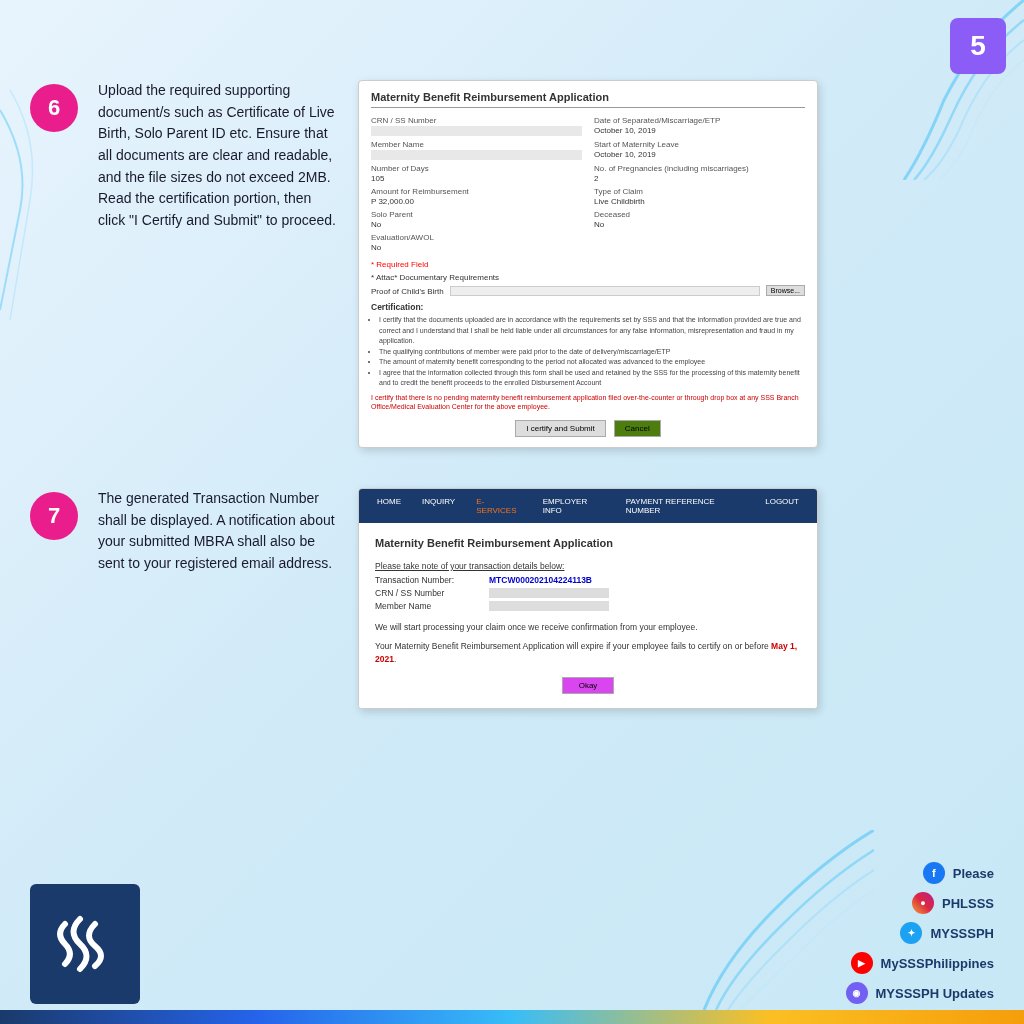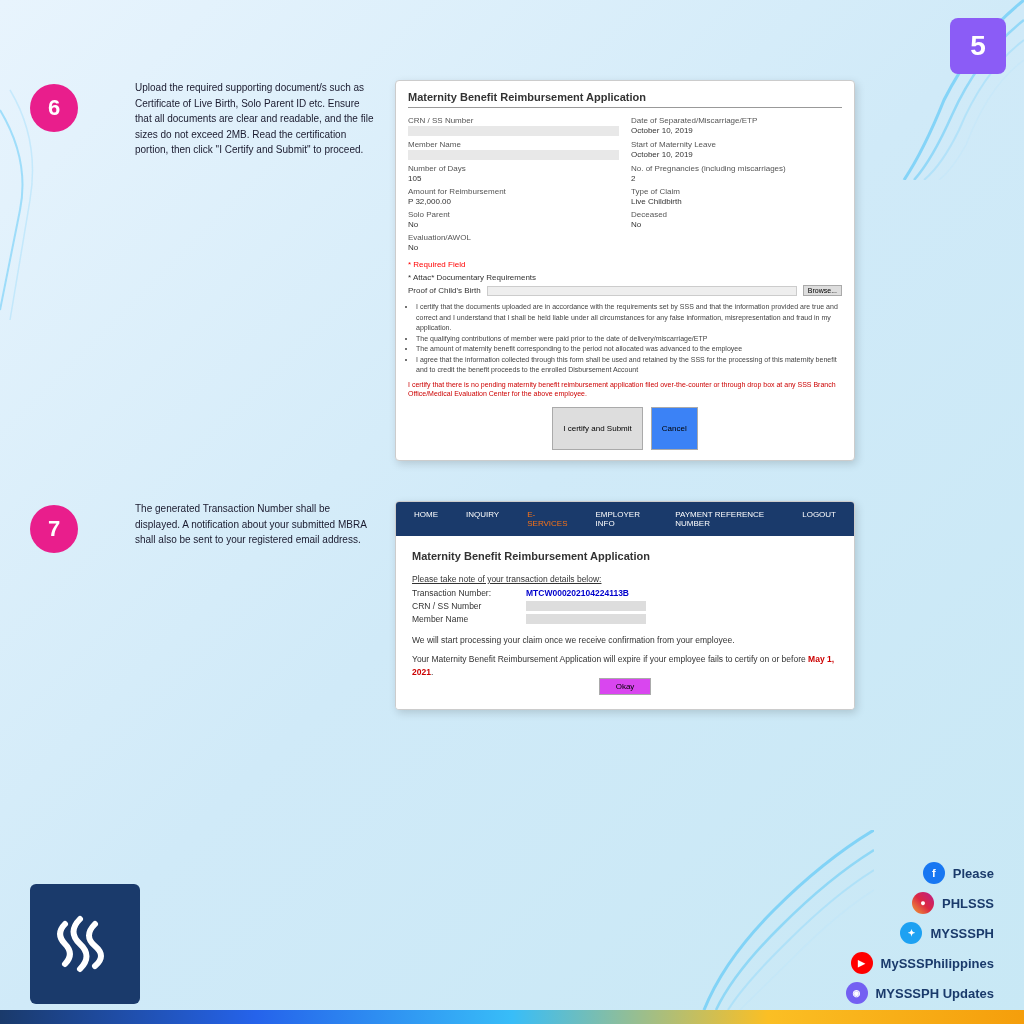--- a/index.html
+++ b/index.html
@@ -70,24 +70,23 @@
       color: white;
       margin-top: 4px;
     }
     .circle-6 { background: #e91e8c; }
     .circle-7 { background: #e91e8c; }
 
     
     .text-block {
       width: 240px;
       min-width: 240px;
-      font-size: 10px;
+      font-size: 14px;
       line-height: 1.55;
       color: #1a1a2e;
-      margin-left: 37px;
     }
 
     
     .screenshot-box {
       flex: 1;
       background: white;
       border: 1px solid #ccc;
       border-radius: 4px;
       overflow: hidden;
       box-shadow: 2px 3px 8px rgba(0,0,0,0.15);
@@ -139,21 +138,21 @@
     }
 
     .required-label {
       font-size: 8px;
       color: red;
       margin-bottom: 4px;
     }
 
     .attach-row {
       display: flex;
-      align-items: center;
+      align-items: flex-end;
       gap: 6px;
       margin-bottom: 3px;
     }
 
     .attach-label {
       font-size: 8px;
       color: #333;
     }
 
     .attach-field {
@@ -198,43 +197,43 @@
 
     .form-buttons {
       display: flex;
       gap: 8px;
       justify-content: center;
       margin-top: 8px;
     }
 
     .btn-submit {
       font-size: 8px;
-      padding: 16px 10px;
+      padding: 3px 10px;
       background: #ddd;
       border: 1px solid #aaa;
       cursor: pointer;
     }
 
     .btn-cancel {
       font-size: 8px;
       padding: 3px 10px;
-      background: #3b82f6;
+      background: #4d7c0f;
       border: 1px solid #aaa;
       cursor: pointer;
     }
 
     
     .success-screenshot {
       overflow: hidden;
     }
 
     .nav-bar {
       background: #1a3a6b;
       display: flex;
-      gap: 12px;
+      gap: 5px;
       padding: 6px 10px;
     }
 
     .nav-item {
       font-size: 8px;
       color: white;
       padding: 2px 8px;
       cursor: pointer;
     }
 
@@ -301,20 +300,21 @@
       font-size: 8.5px;
       color: #333;
       margin-top: 10px;
       margin-bottom: 6px;
       line-height: 1.5;
     }
 
     .expiry-msg {
       font-size: 8.5px;
       color: #333;
+      margin-bottom: 12px;
       line-height: 1.5;
     }
 
     .expiry-msg .highlight {
       color: #cc0000;
       font-weight: bold;
     }
 
     .okay-btn {
       display: block;
@@ -516,20 +516,21 @@
           <div class="required-label">* Required Field</div>
           <div class="attach-row">
             <span class="attach-label">* Attac* Documentary Requirements</span>
           </div>
           <div class="attach-row">
             <span class="attach-label">Proof of Child's Birth</span>
             <div class="attach-field"></div>
             <button class="browse-btn">Browse...</button>
           </div>
           <div class="cert-section">
+            <div class="cert-title">Certification:</div>
             <ul class="cert-bullets">
               <li>I certify that the documents uploaded are in accordance with the requirements set by SSS and that the information provided are true and correct and I understand that I shall be held liable under all circumstances for any false information, misrepresentation and fraud in my application.</li>
               <li>The qualifying contributions of member were paid prior to the date of delivery/miscarriage/ETP</li>
               <li>The amount of maternity benefit corresponding to the period not allocated was advanced to the employee</li>
               <li>I agree that the information collected through this form shall be used and retained by the SSS for the processing of this maternity benefit and to credit the benefit proceeds to the enrolled Disbursement Account</li>
             </ul>
             <div class="cert-warning">I certify that there is no pending maternity benefit reimbursement application filed over-the-counter or through drop box at any SSS Branch Office/Medical Evaluation Center for the above employee.</div>
           </div>
           <div class="form-buttons">
             <button class="btn-submit">I certify and Submit</button>

